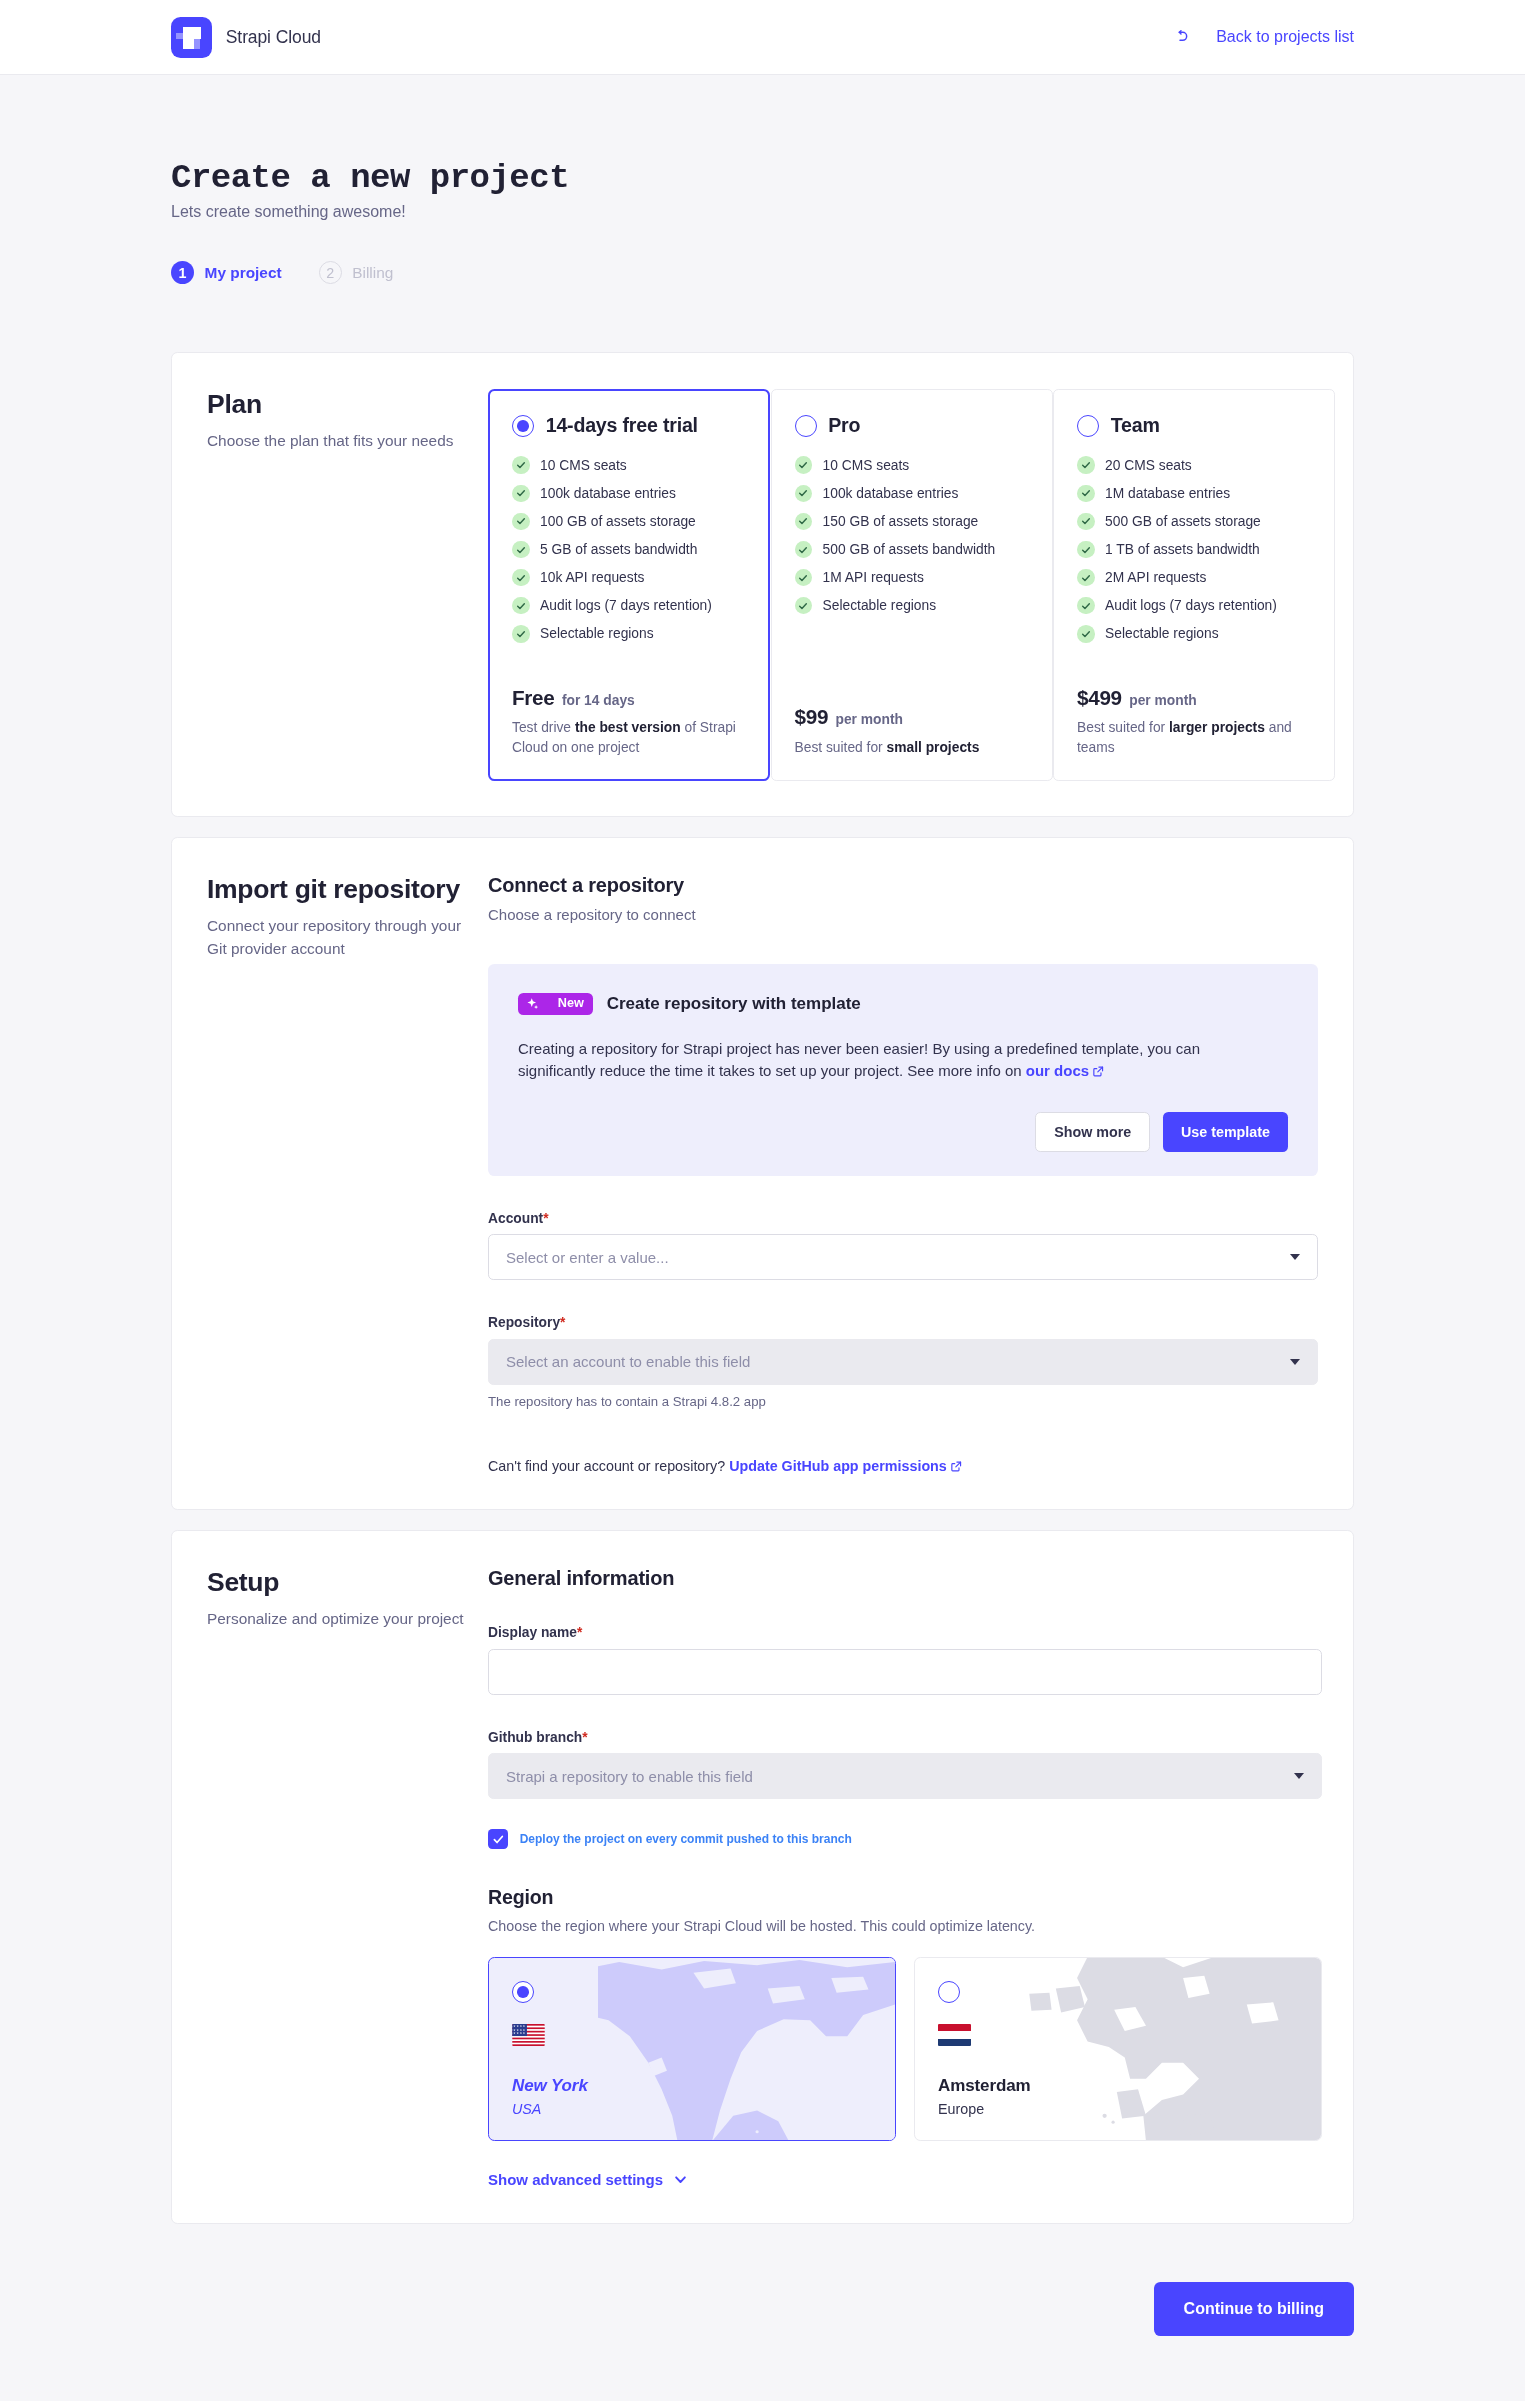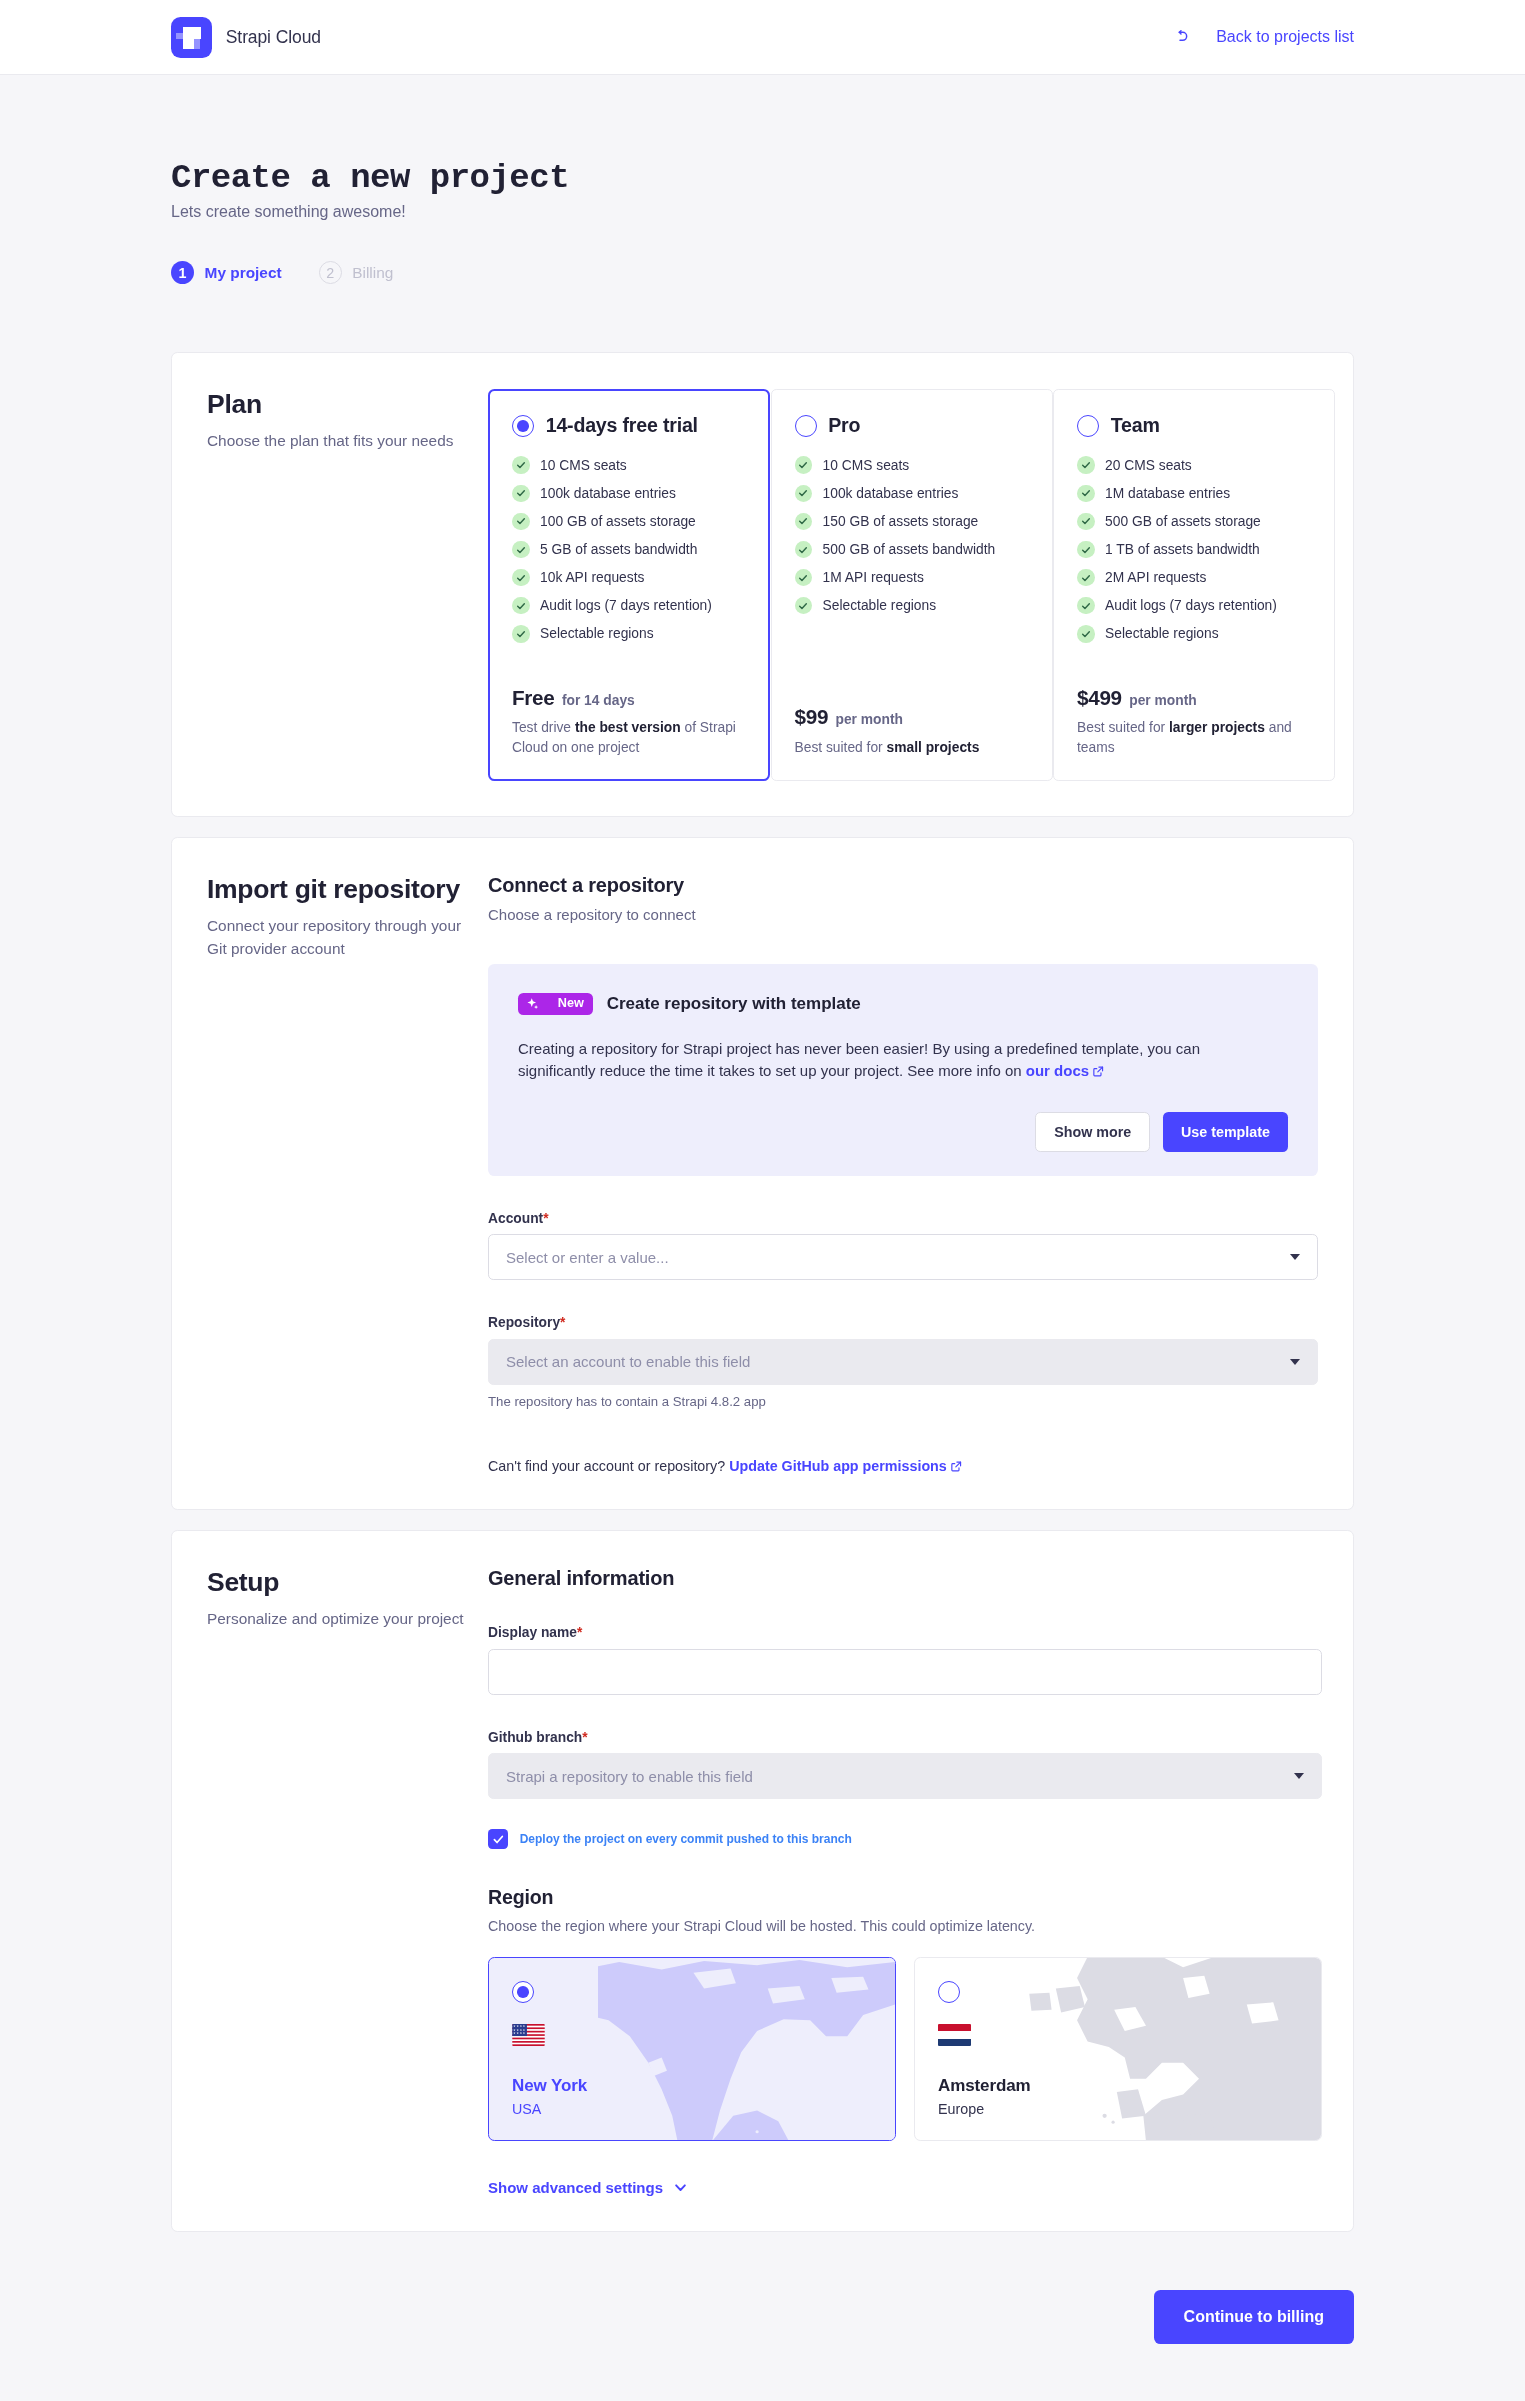--- a/index.html
+++ b/index.html
@@ -209,36 +209,36 @@
   .region-title { font-size: 19.6px; font-weight: bold; color: #212134; letter-spacing: -0.2px; }
   .region-desc { margin-top: 8.5px; font-size: 14.3px; color: #666687; }
 
   .regions { margin-top: 23px; display: flex; gap: 18px; }
   .region {
     width: 408px; flex: 0 0 408px; height: 184px;
     border-radius: 6.4px; border: 1.1px solid #eaeaef;
     background: #fff; position: relative; overflow: hidden;
     padding: 23px 23px;
   }
-  .region.selected { border: 1.6px solid #4945ff; background: #eeeefc; }
+  .region.selected { border: 1.6px solid #4945ff; background: #eeeefc; font-style: italic; }
   .region .map {
     position: absolute; right: 0; top: 0; height: 100%; width: 297px;
     opacity: 1; pointer-events: none;
   }
   .region .map svg { width: 100%; height: 100%; display: block; }
   .region-inner { position: relative; z-index: 2; height: 100%; display: flex; flex-direction: column; }
   .flag { width: 33px; height: 22px; margin-top: 21px; position: relative; overflow: hidden; border-radius: 1.1px; }
   .flag-nl div { height: 7.4px; }
   .region-city { margin-top: auto; font-size: 17px; font-weight: bold; letter-spacing: -0.1px; }
   .region-country { margin-top: 5.3px; font-size: 14.3px; }
   .region.selected .region-city, .region.selected .region-country { color: #4945ff; }
   .region.plain .region-city { color: #212134; }
   .region.plain .region-country { color: #32324d; }
 
-  .adv-row { margin-top: 38px; display: flex; align-items: center; gap: 9.5px; }
+  .adv-row { margin-top: 30px; display: flex; align-items: center; gap: 9.5px; }
   .adv-label { color: #4945ff; font-size: 15px; font-weight: bold; }
   .chev { width: 15px; height: 15px; display:block; }
 
   
   .footer { padding: 58px 171px 127px 171px; display: flex; justify-content: flex-end; }
   .btn-continue {
     background: #4945ff; color: #fff; border: none; border-radius: 6.4px;
     font-size: 16px; font-weight: bold; padding: 18px 30px; cursor: pointer;
     font-family: "Liberation Sans", sans-serif;
   }

